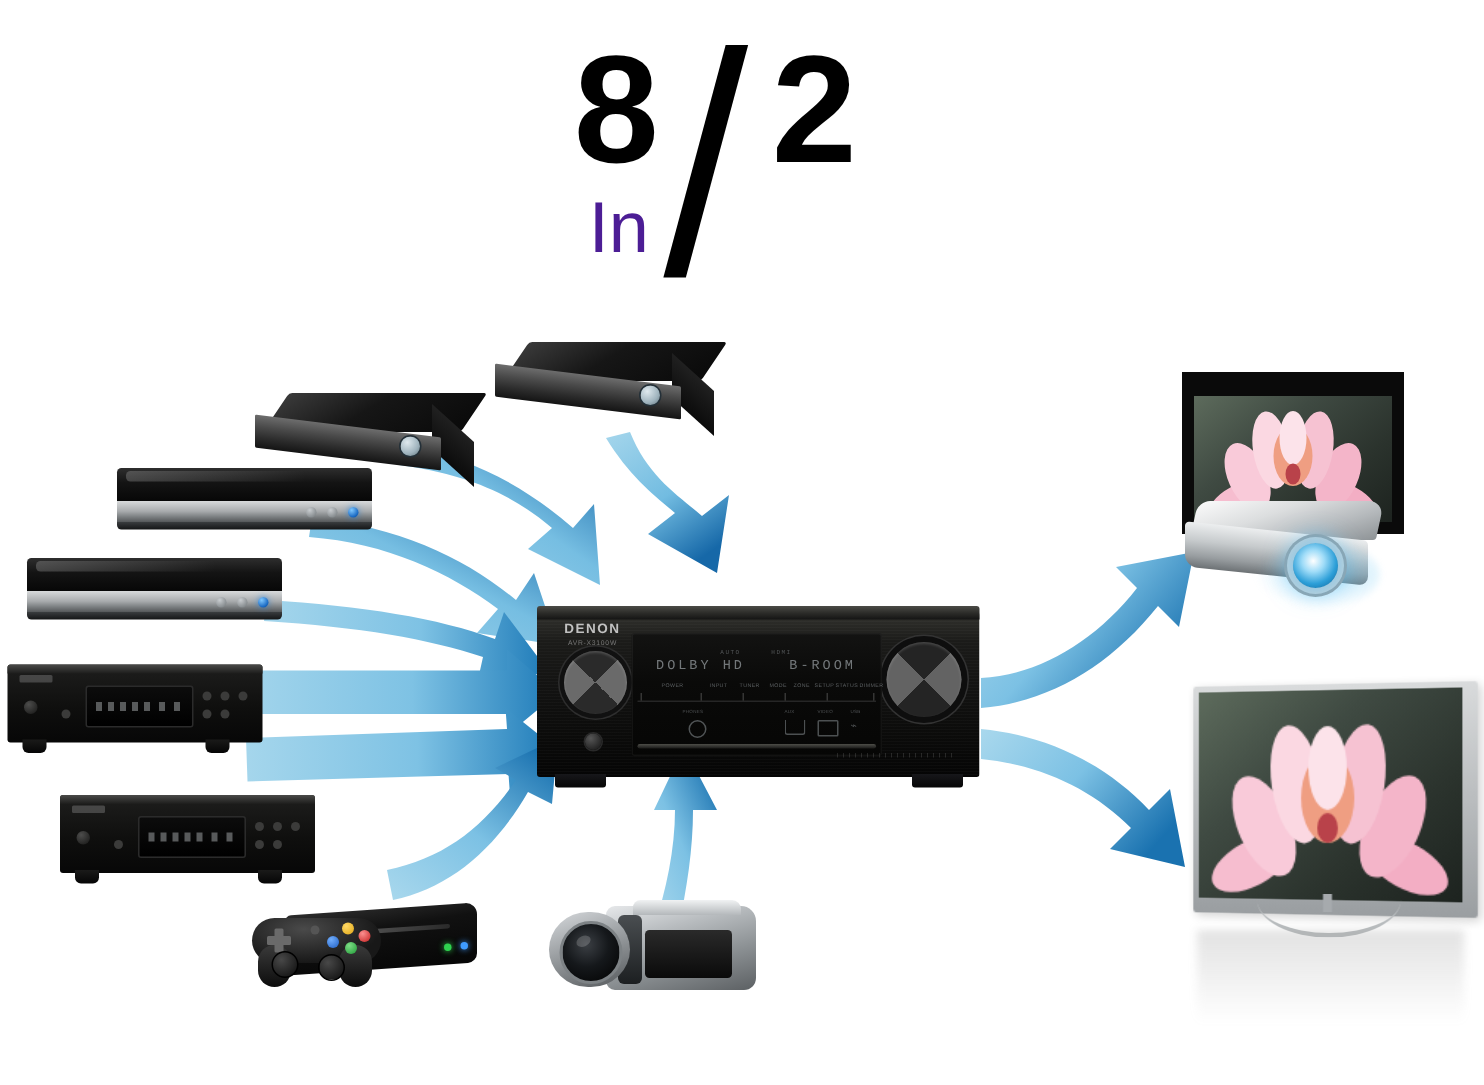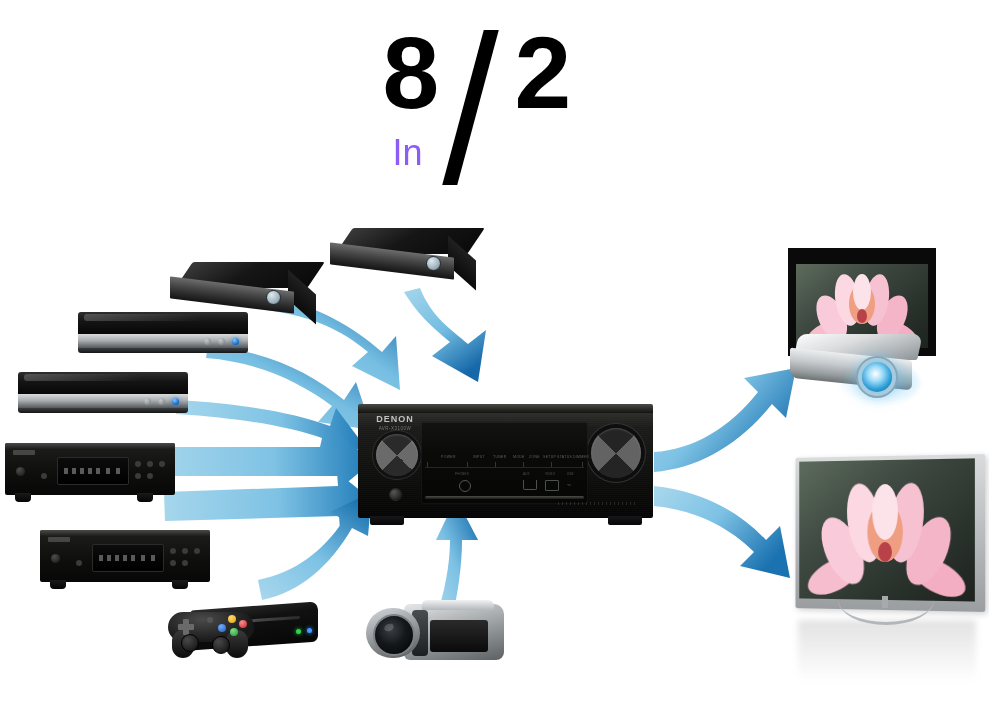--- a/index.html
+++ b/index.html
@@ -18,21 +18,21 @@
   .hl-inner{
     position:relative;width:300px;height:165px;margin:0 auto;
   }
   .hl-8{
     position:absolute;left:38px;top:0px;
     font-size:102px;font-weight:bold;line-height:102px;color:#000;
     font-family:"Liberation Sans", sans-serif;letter-spacing:-2px;
   }
   .hl-in{
     position:absolute;left:48px;top:108px;
-    font-size:36px;font-weight:normal;line-height:46px;color:#8b5cf6;
+    font-size:48px;font-weight:normal;line-height:46px;color:#4c1d95;
   }
   .hl-slash{
     position:absolute;left:118px;top:8px;
     width:15px;height:155px;background:#000;
     transform:skewX(-15deg);
   }
   .hl-2{
     position:absolute;left:170px;top:0px;
     font-size:102px;font-weight:bold;line-height:102px;color:#000;
     letter-spacing:-2px;
@@ -550,20 +550,32 @@
     <div class="rcv-body"></div>
     <div class="rcv-top"></div>
     <div class="rcv-logo">DENON</div>
     <div class="rcv-sub">AVR-X3100W</div>
 
     <div class="knob-l"></div>
     <div class="knob-r"></div>
     <div class="mini-knob"></div>
 
     <div class="rcv-panel">
+      <div class="fl-display">
+        <div class="fl-small">
+          <span>AUTO</span>
+          &nbsp;&nbsp;&nbsp;&nbsp;
+          <span>HDMI</span>
+        </div>
+        <div class="fl-line">
+          <span>DOLBY HD</span>
+          &nbsp;&nbsp;
+          <span>B-ROOM</span>
+        </div>
+      </div>
 
       <div class="lbl-row">
         <span style="left:14px;">POWER</span>
         <span style="left:46px;">INPUT</span>
         <span style="left:66px;">TUNER</span>
         <span style="left:86px;">MODE</span>
         <span style="left:102px;">ZONE</span>
         <span style="left:116px;">SETUP</span>
         <span style="left:130px;">STATUS</span>
         <span style="left:146px;">DIMMER</span>

